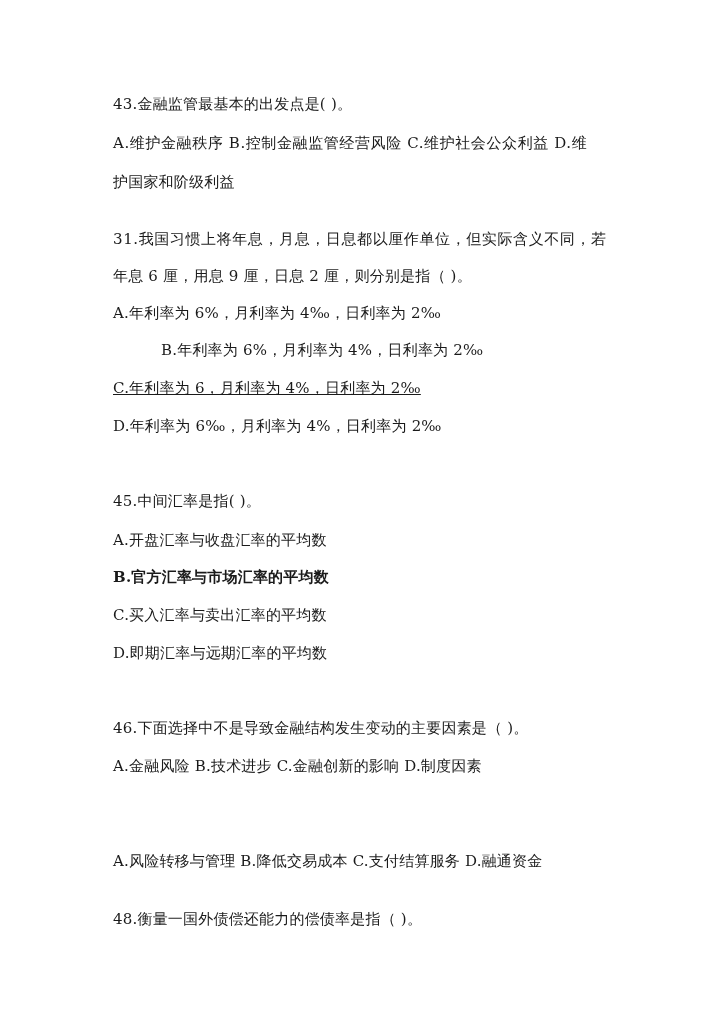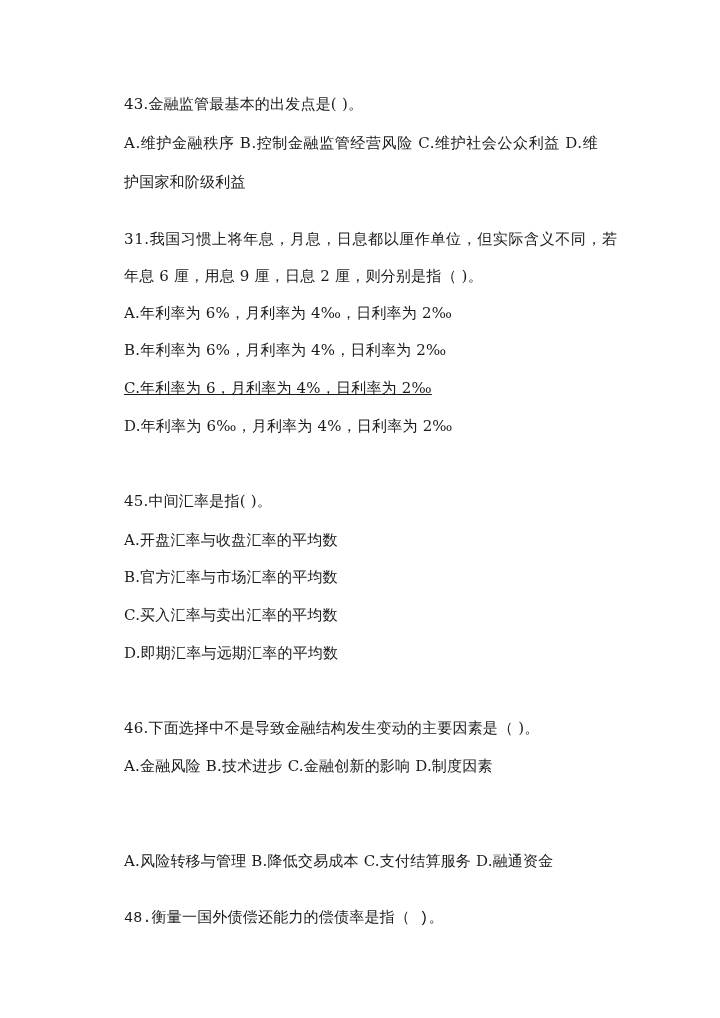--- a/index.html
+++ b/index.html
@@ -10,21 +10,21 @@
     body {
       width: 720px;
       height: 1018px;
       position: relative;
       overflow: hidden;
       font-family: "DejaVu Serif", "Liberation Serif", serif;
       color: #1a1a1a;
     }
     .page {
       position: absolute;
-      left: 16px;
+      left: 5px;
       top: 0;
       width: 644px;
       height: 1018px;
     }
     .line {
       position: absolute;
       left: 108px;
       font-size: 15px;
       line-height: 20px;
       white-space: nowrap;
@@ -39,30 +39,30 @@
 
 <div class="page">
 
   <div class="line" style="top:94px;">43.金融监管最基本的出发点是( )。</div>
   <div class="line wide" style="top:133px;">A.维护金融秩序  B.控制金融监管经营风险  C.维护社会公众利益  D.维</div>
   <div class="line" style="top:172px;font-family:Liberation Serif, serif;">护国家和阶级利益</div>
 
   <div class="line wide" style="top:229px;">31.我国习惯上将年息，月息，日息都以厘作单位，但实际含义不同，若</div>
   <div class="line" style="top:266px;">年息 6 厘，用息 9 厘，日息 2 厘，则分别是指（    )。</div>
   <div class="line" style="top:303px;">A.年利率为 6%，月利率为 4‰，日利率为 2‰</div>
-  <div class="line" style="top:340px;">B.年利率为 6%，月利率为 4%，日利率为 2‰</div>
+  <div class="line" style="top:340px;margin-left:48px;">B.年利率为 6%，月利率为 4%，日利率为 2‰</div>
   <div class="line" style="top:378px;text-decoration:underline;">C.年利率为 6，月利率为 4%，日利率为 2‰</div>
   <div class="line" style="top:416px;">D.年利率为 6‰，月利率为 4%，日利率为 2‰</div>
 
   <div class="line" style="top:491px;">45.中间汇率是指( )。</div>
   <div class="line" style="top:530px;">A.开盘汇率与收盘汇率的平均数</div>
-  <div class="line" style="top:567px;">B.官方汇率与市场汇率的平均数</div>
+  <div class="line" style="top:567px;font-weight:bold;">B.官方汇率与市场汇率的平均数</div>
   <div class="line" style="top:605px;">C.买入汇率与卖出汇率的平均数</div>
   <div class="line" style="top:643px;">D.即期汇率与远期汇率的平均数</div>
 
   <div class="line" style="top:718px;">46.下面选择中不是导致金融结构发生变动的主要因素是（    )。</div>
   <div class="line" style="top:756px;text-align:right;">A.金融风险  B.技术进步  C.金融创新的影响  D.制度因素</div>
 
   <div class="line" style="top:851px;">A.风险转移与管理  B.降低交易成本  C.支付结算服务  D.融通资金</div>
 
-  <div class="line" style="top:909px;font-family:Liberation Mono, monospace;">48.衡量一国外债偿还能力的偿债率是指（    )。</div>
+  <div class="line" style="top:909px;">48.衡量一国外债偿还能力的偿债率是指（    )。</div>
 
 </div>
 
 </body></html>

